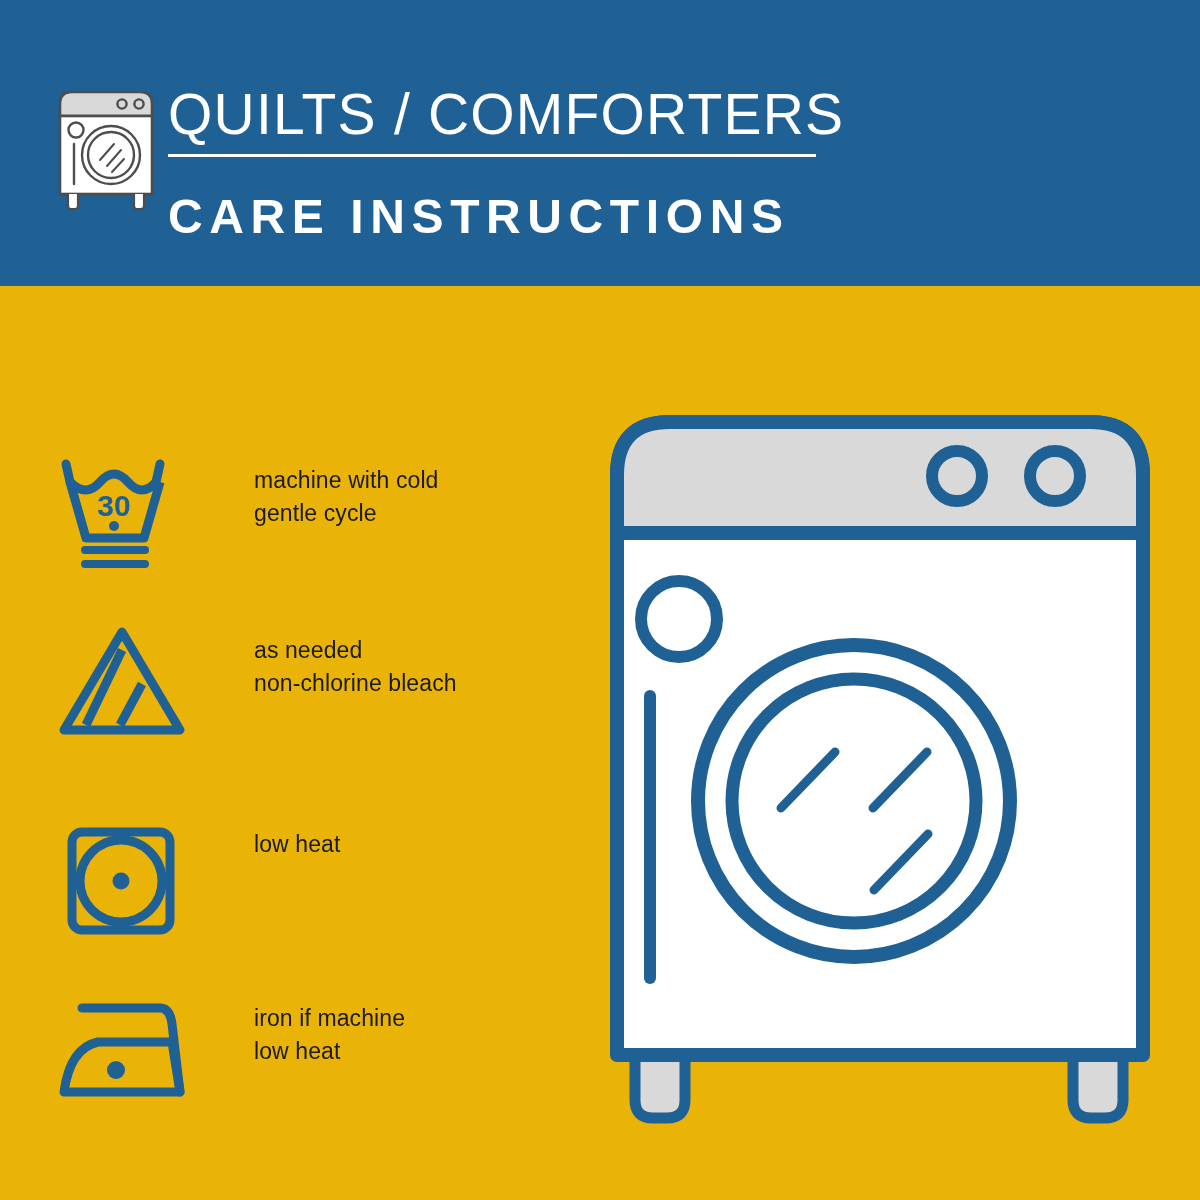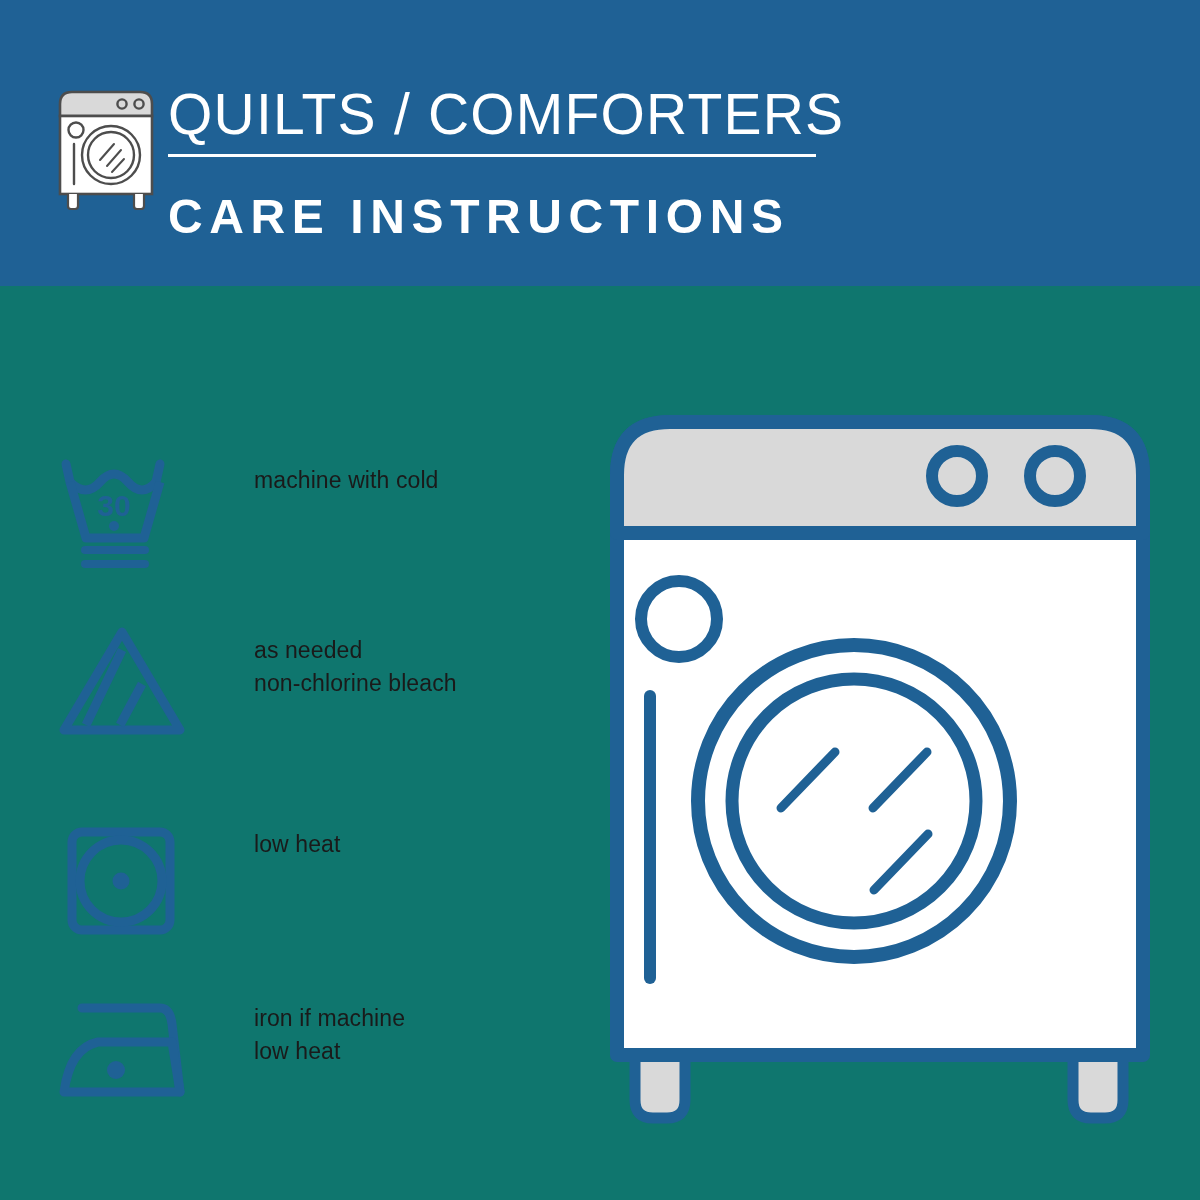--- a/index.html
+++ b/index.html
@@ -10,21 +10,21 @@
     width: 1200px;
     height: 1200px;
     background: #ffffff;
     font-family: "Liberation Sans", sans-serif;
     overflow: hidden;
   }
   .page {
     position: relative;
     width: 1200px;
     height: 1200px;
-    background: #0f766e;
+    background: #eab308;
   }
 
   
   .header {
     position: absolute;
     left: 0;
     top: 0;
     width: 1200px;
     height: 286px;
     background: #1f6195;
@@ -170,20 +170,21 @@
           <rect x="25" y="90" width="68" height="8" rx="4" fill="#1f6195"></rect>
           <rect x="25" y="104" width="68" height="8" rx="4" fill="#1f6195"></rect>
 
           <text x="58" y="60" text-anchor="middle" font-family="Liberation Sans, sans-serif" font-size="30" font-weight="700" fill="#1f6195">30</text>
 
           <circle cx="58" cy="70" r="5" fill="#1f6195"></circle>
         </svg>
       </div>
       <div class="care-text">
         <span class="tline">machine with cold</span>
+        <span class="tline">gentle cycle</span>
       </div>
     </div>
 
     <div class="care-row" data-row="1">
       <div class="care-icon">
         <svg width="140" height="120" viewBox="0 0 140 120" xmlns="http://www.w3.org/2000/svg">
           <path d="M66 6 L124 104 L8 104 Z" fill="none" stroke="#1f6195" stroke-width="9" stroke-linejoin="round"></path>
           <line x1="66" y1="24" x2="30" y2="99" stroke="#1f6195" stroke-width="9" stroke-linecap="butt"></line>
           <line x1="86" y1="58" x2="64" y2="99" stroke="#1f6195" stroke-width="9" stroke-linecap="butt"></line>
         </svg>

